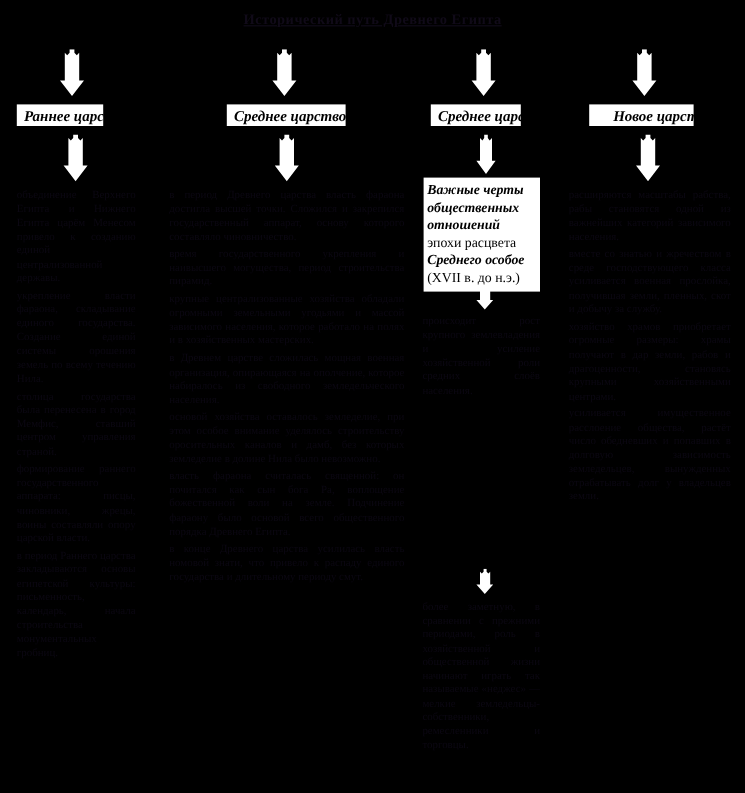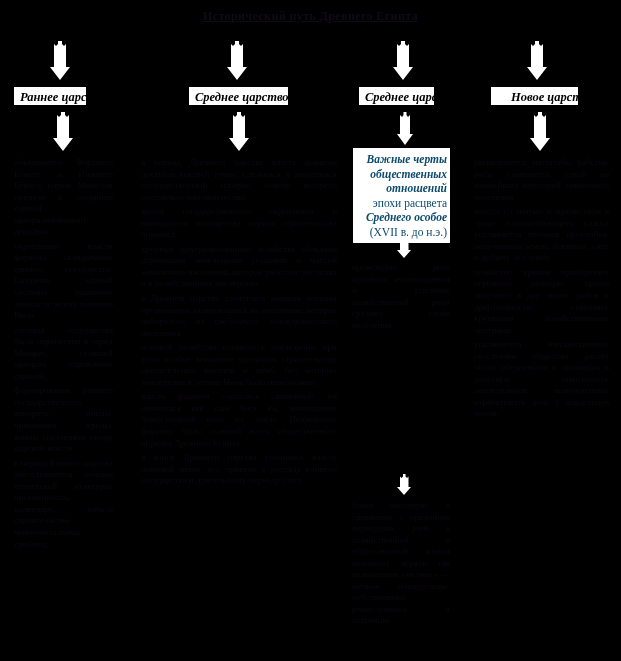--- a/index.html
+++ b/index.html
@@ -52,24 +52,24 @@
     text-align: center;
     white-space: nowrap;
     padding: 1px 6px 2px 6px;
     box-sizing: border-box;
   }
 
   
   .callout {
     position: absolute;
     background: #ffffff;
-    color: #0c4a6e;
+    color: #000000;
     box-sizing: border-box;
     padding: 4px 3px 4px 3px;
-    text-align: right;
+    text-align: left;
   }
   .callout .c-line {
     display: block;
     font-size: 11.5px;
     line-height: 14.5px;
     white-space: nowrap;
   }
   .callout .c-line.em {
     font-style: italic;
     font-weight: bold;

